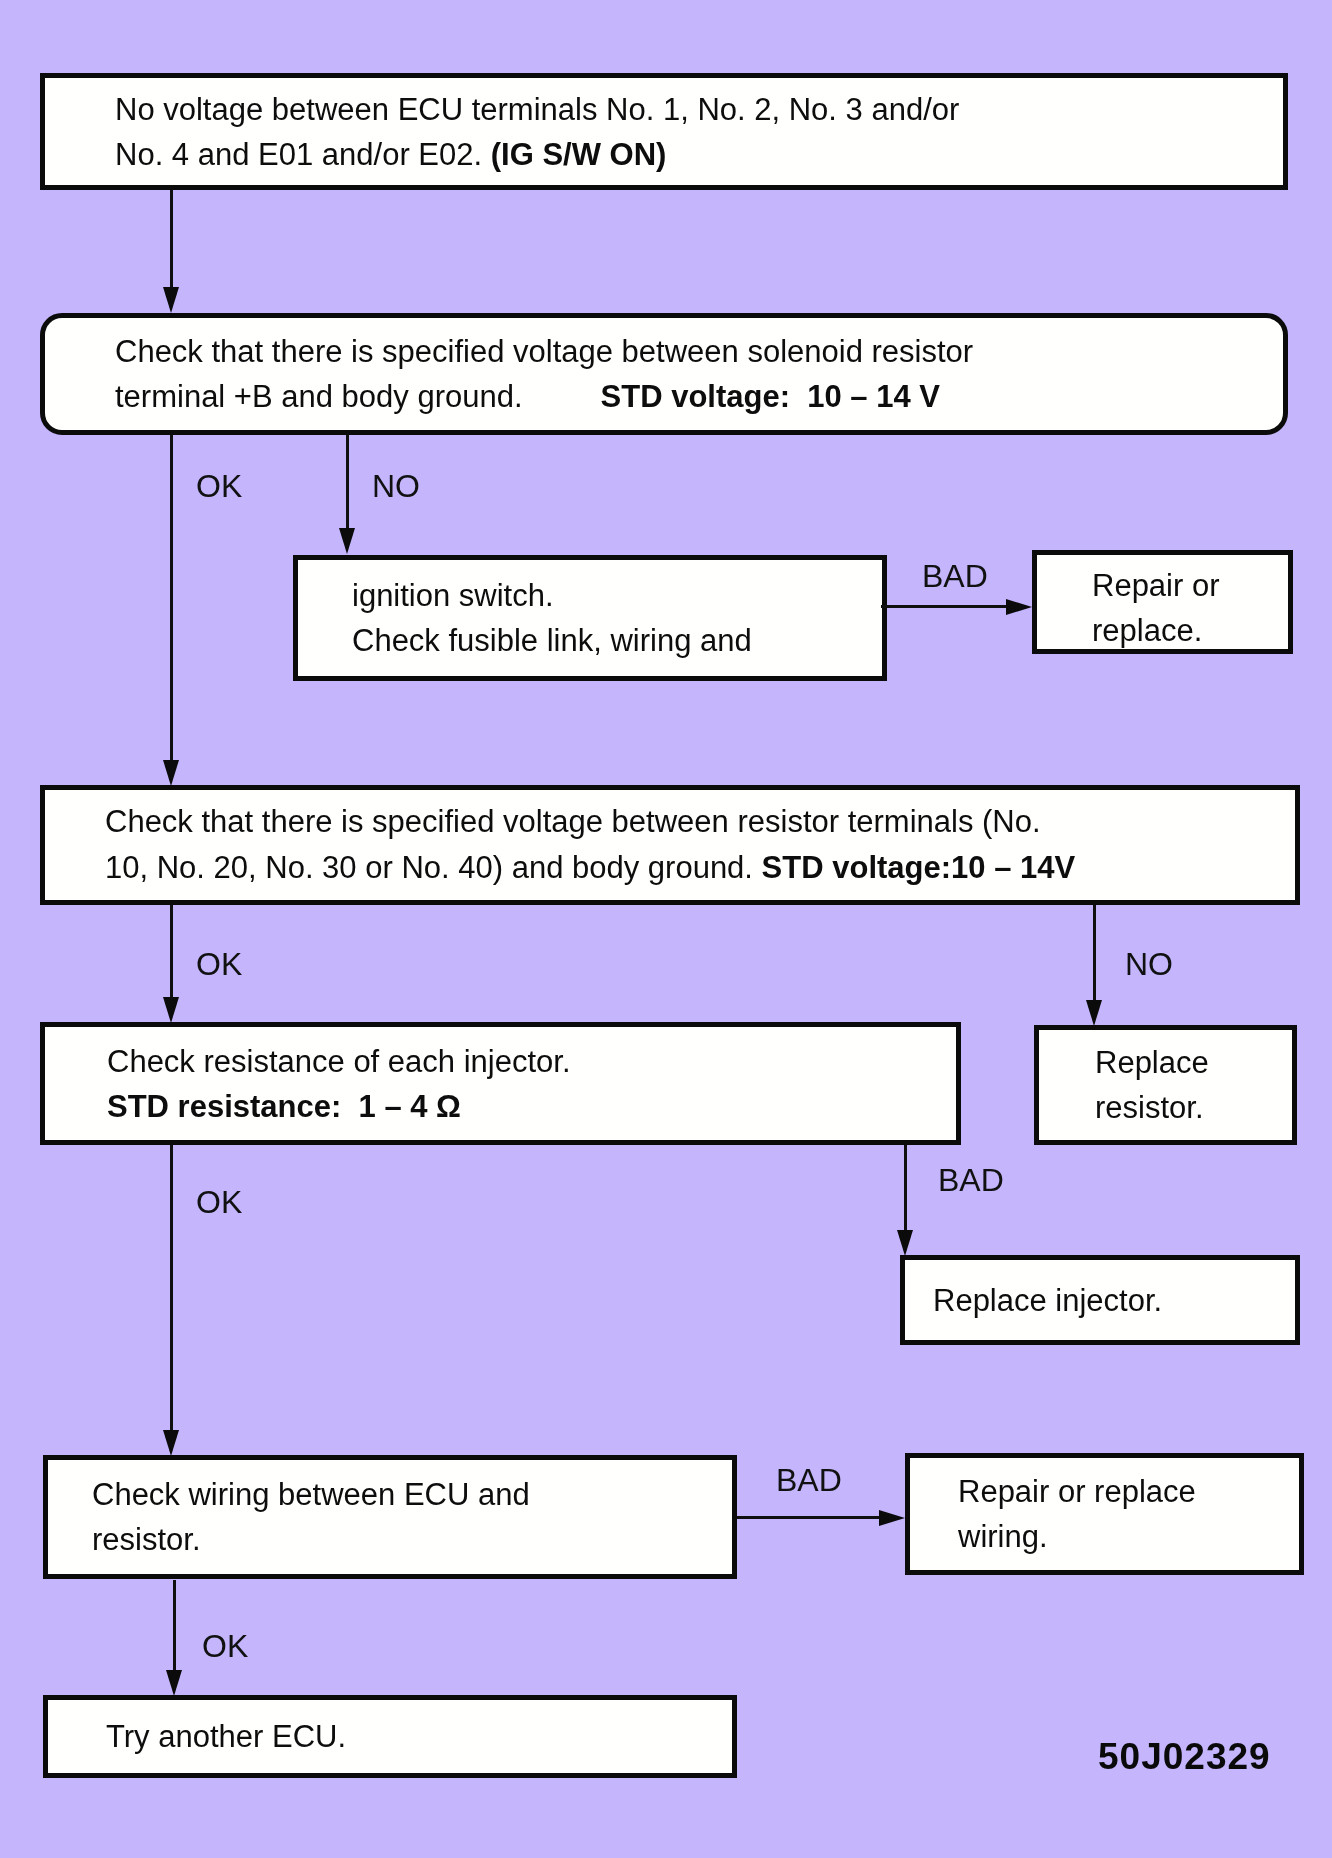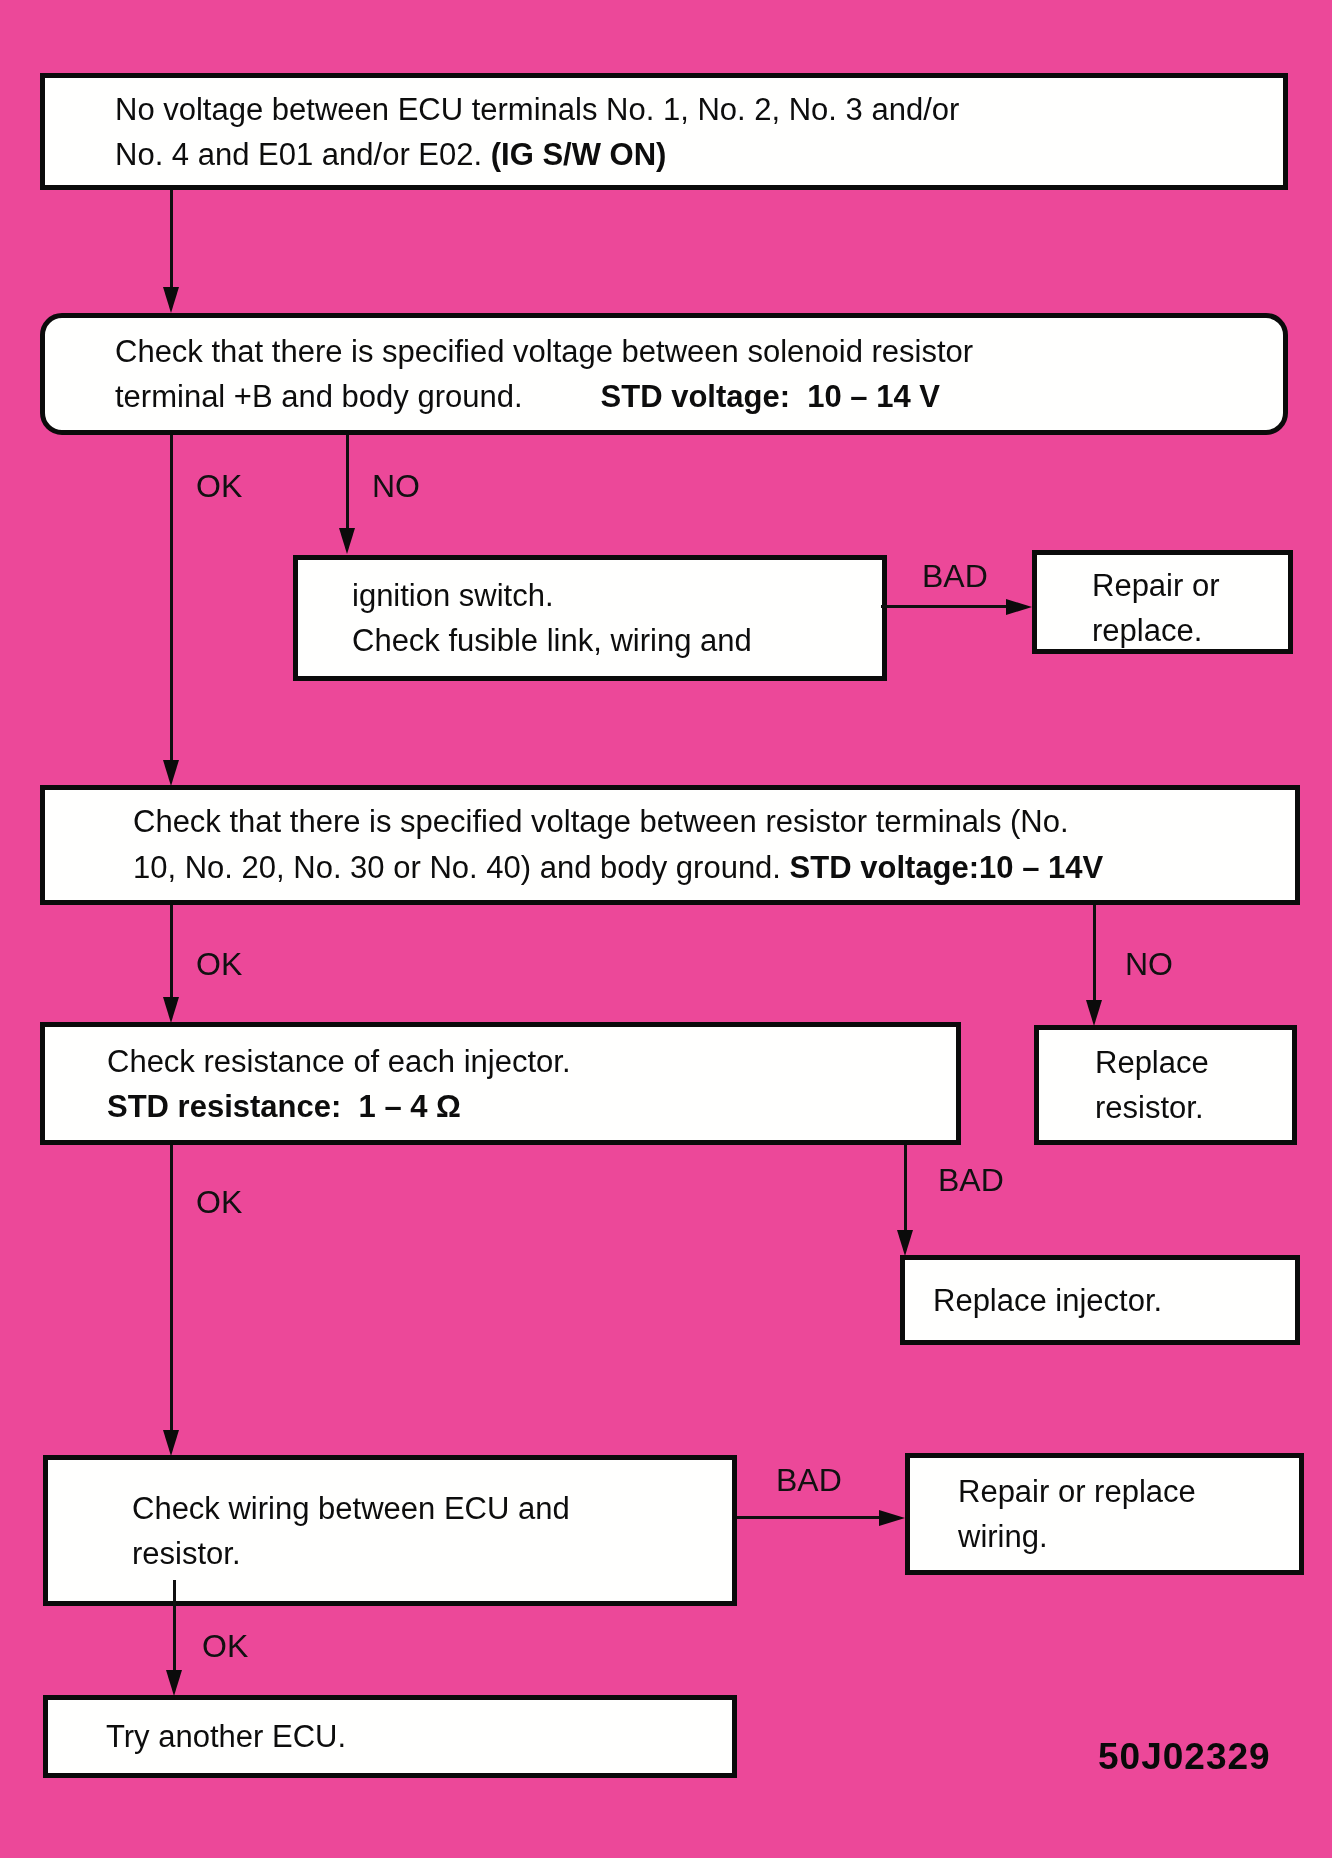--- a/index.html
+++ b/index.html
@@ -1,20 +1,20 @@
 <!DOCTYPE html>
 <html><head>
 <meta charset="utf-8">
 <title>ECU Troubleshooting Flowchart</title>
 <style>
   html,body{margin:0;padding:0;background:#ffffff;}
   #canvas{
     position:relative;
     width:1332px;height:1858px;
-    background:#ec4899;
+    background:#c4b5fd;
     font-family:"Liberation Sans", sans-serif;
     color:#0d0d0d;
     overflow:hidden;
   }
   .node{
     position:absolute;
     box-sizing:border-box;
     border:5px solid #0b0b0b;
     background:#fffffe;
     display:flex;
@@ -25,25 +25,25 @@
   }
   .node span{white-space:pre-wrap;}
   .ln{display:flex;align-items:baseline;}
   .b{font-weight:700;}
   .gap{margin-left:78px;}
   
   #n1{left:40px;top:73px;width:1248px;height:117px;padding:0 20px 0 70px;}
   #n2{left:40px;top:313px;width:1248px;height:122px;padding:0 20px 0 70px;border-radius:22px;}
   #n3{left:293px;top:555px;width:594px;height:126px;padding:0 15px 0 54px;}
   #n4{left:1032px;top:550px;width:261px;height:104px;padding:12px 10px 0 55px;}
-  #n5{left:40px;top:785px;width:1260px;height:120px;padding:0 10px 0 88px;line-height:46px;}
+  #n5{left:40px;top:785px;width:1260px;height:120px;padding:0 10px 0 60px;line-height:46px;}
   #n6{left:40px;top:1022px;width:921px;height:123px;padding:0 15px 0 62px;}
   #n7{left:1034px;top:1025px;width:263px;height:120px;padding:0 10px 0 56px;}
   #n8{left:900px;top:1255px;width:400px;height:90px;padding:0 10px 0 28px;}
-  #n9{left:43px;top:1455px;width:694px;height:151px;padding:0 15px 0 84px;}
+  #n9{left:43px;top:1455px;width:694px;height:124px;padding:0 15px 0 44px;}
   #n10{left:905px;top:1453px;width:399px;height:122px;padding:0 10px 0 48px;}
   #n11{left:43px;top:1695px;width:694px;height:83px;padding:0 15px 0 58px;}
   
   .vl{position:absolute;width:3px;background:#101010;}
   .hl{position:absolute;height:3px;background:#101010;}
   #l1{left:170px;top:190px;height:100px;}
   #l2{left:170px;top:435px;height:328px;}
   #l3{left:346px;top:435px;height:96px;}
   #h1{left:881px;top:605px;width:130px;}
   #l4{left:170px;top:905px;height:95px;}

